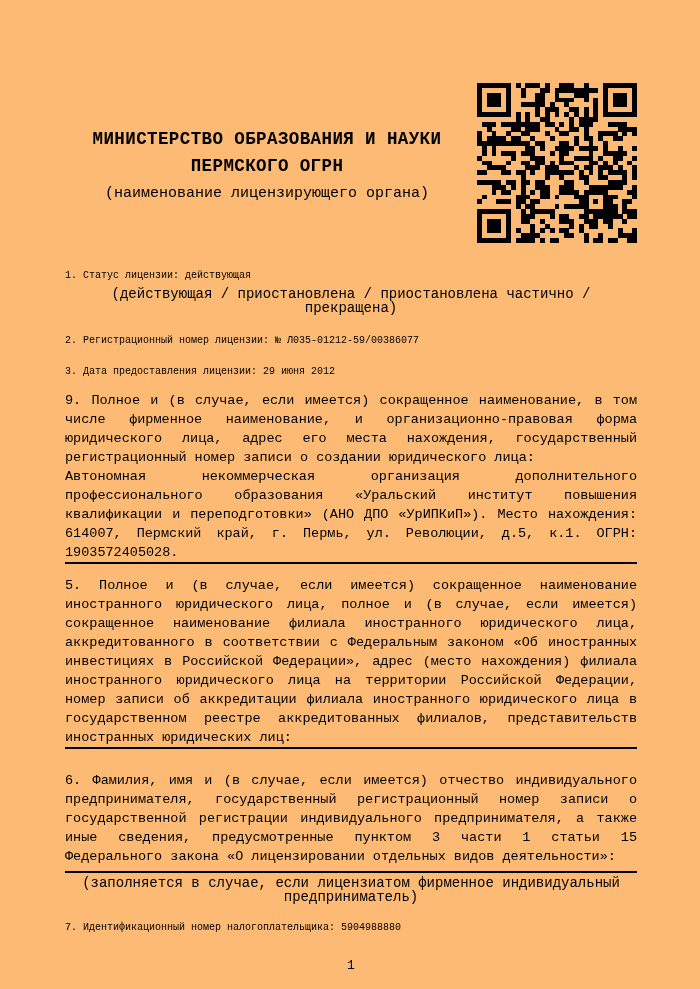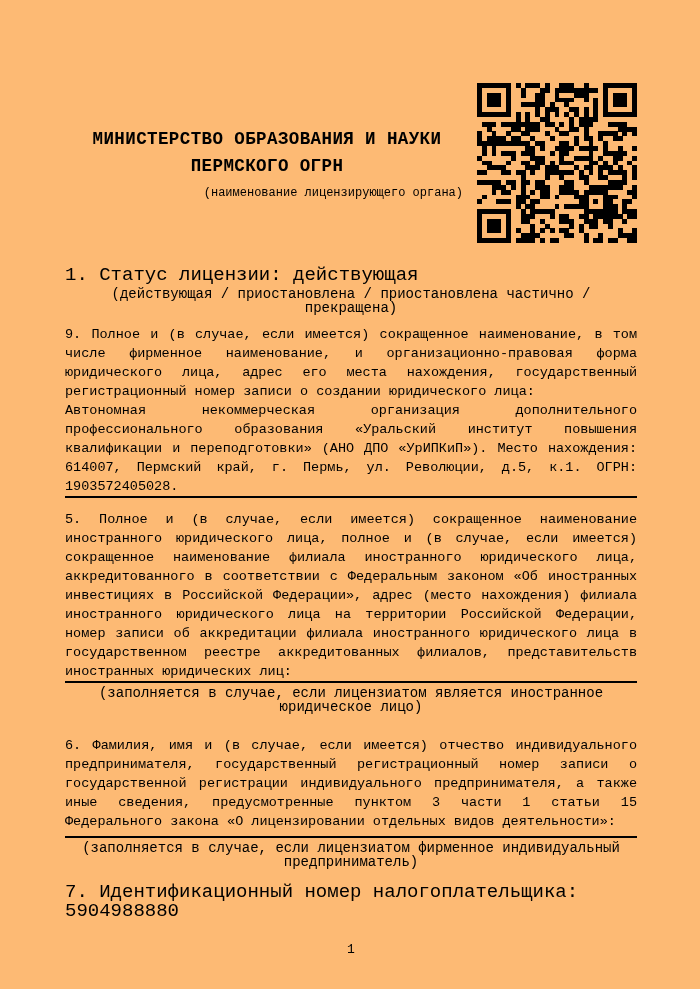--- a/index.html
+++ b/index.html
@@ -24,34 +24,33 @@
     text-align: center;
     padding: 0 14px 0 6px;
   }
   .org-name {
     font-size: 17.5px;
     font-weight: bold;
     line-height: 27px;
     letter-spacing: 0.4px;
   }
   .org-caption {
-    font-size: 12px;
+    font-size: 15px;
     line-height: 13px;
     margin-top: 7px;
-    text-align: right;
   }
   .qr-box { width: 160px; height: 160px; flex: 0 0 160px; }
   .qr-box svg { display: block; shape-rendering: crispEdges; }
   .doc-title {
     margin-top: 62px;
     text-align: center;
     font-size: 13.5px;
     line-height: 20px;
   }
-  .line-item { font-size: 19px; line-height: 19px; }
+  .line-item { font-size: 10px; line-height: 19px; }
   .para { font-size: 13.5px; line-height: 19px; text-align: justify; }
   .m-item1 { margin-top: 23px; }
   .m-item2 { margin-top: 16px; }
   .m-item3 { margin-top: 12px; }
   .m-item4 { margin-top: 10px; }
   .m-item5 { margin-top: 12px; }
   .m-item6 { margin-top: 22px; }
   .m-item7 { margin-top: 14px; }
   .field-caption {
     font-size: 14px;
@@ -636,32 +635,33 @@
           <rect x="150.30" y="155.15" width="4.90" height="4.90"></rect>
           <rect x="155.15" y="155.15" width="4.90" height="4.90"></rect>
         </svg>
     </div>
   </div>
 
 
   <div class="line-item m-item1">1. Статус лицензии: действующая</div>
   <div class="field-caption">(действующая / приостановлена / приостановлена частично / прекращена)</div>
 
-
+  <div class="line-item m-item2">2. Регистрационный номер лицензии: № Л035-01212-59/00386077</div>
+
+  <div class="line-item m-item3">3. Дата предоставления лицензии: 29 июня 2012</div>
 
   <div class="m-item4">
     <div class="para">9. Полное и (в случае, если имеется) сокращенное наименование, в том числе фирменное наименование, и организационно-правовая форма юридического лица, адрес его места нахождения, государственный регистрационный номер записи о создании юридического лица:</div>
     <div class="para">Автономная некоммерческая организация дополнительного профессионального образования «Уральский институт повышения квалификации и переподготовки» (АНО ДПО «УрИПКиП»). Место нахождения: 614007, Пермский край, г. Пермь, ул. Революции, д.5, к.1. ОГРН: 1903572405028.</div>
     <div class="field-line"></div>
   </div>
 
   <div class="m-item5">
     <div class="para">5. Полное и (в случае, если имеется) сокращенное наименование иностранного юридического лица, полное и (в случае, если имеется) сокращенное наименование филиала иностранного юридического лица, аккредитованного в соответствии с Федеральным законом «Об иностранных инвестициях в Российской Федерации», адрес (место нахождения) филиала иностранного юридического лица на территории Российской Федерации, номер записи об аккредитации филиала иностранного юридического лица в государственном реестре аккредитованных филиалов, представительств иностранных юридических лиц:</div>
     <div class="field-line"></div>
-    <div class="field-caption caption4">(заполняется в случае, если лицензиатом является иностранное юридическое лицо)</div>
   </div>
 
   <div class="m-item6">
     <div class="para">6. Фамилия, имя и (в случае, если имеется) отчество индивидуального предпринимателя, государственный регистрационный номер записи о государственной регистрации индивидуального предпринимателя, а также иные сведения, предусмотренные пунктом 3 части 1 статьи 15 Федерального закона «О лицензировании отдельных видов деятельности»:</div>
     <div class="field-line gap6"></div>
     <div class="field-caption caption4">(заполняется в случае, если лицензиатом фирменное индивидуальный предприниматель)</div>
   </div>
 
   <div class="line-item m-item7">7. Идентификационный номер налогоплательщика: 5904988880</div>
 

